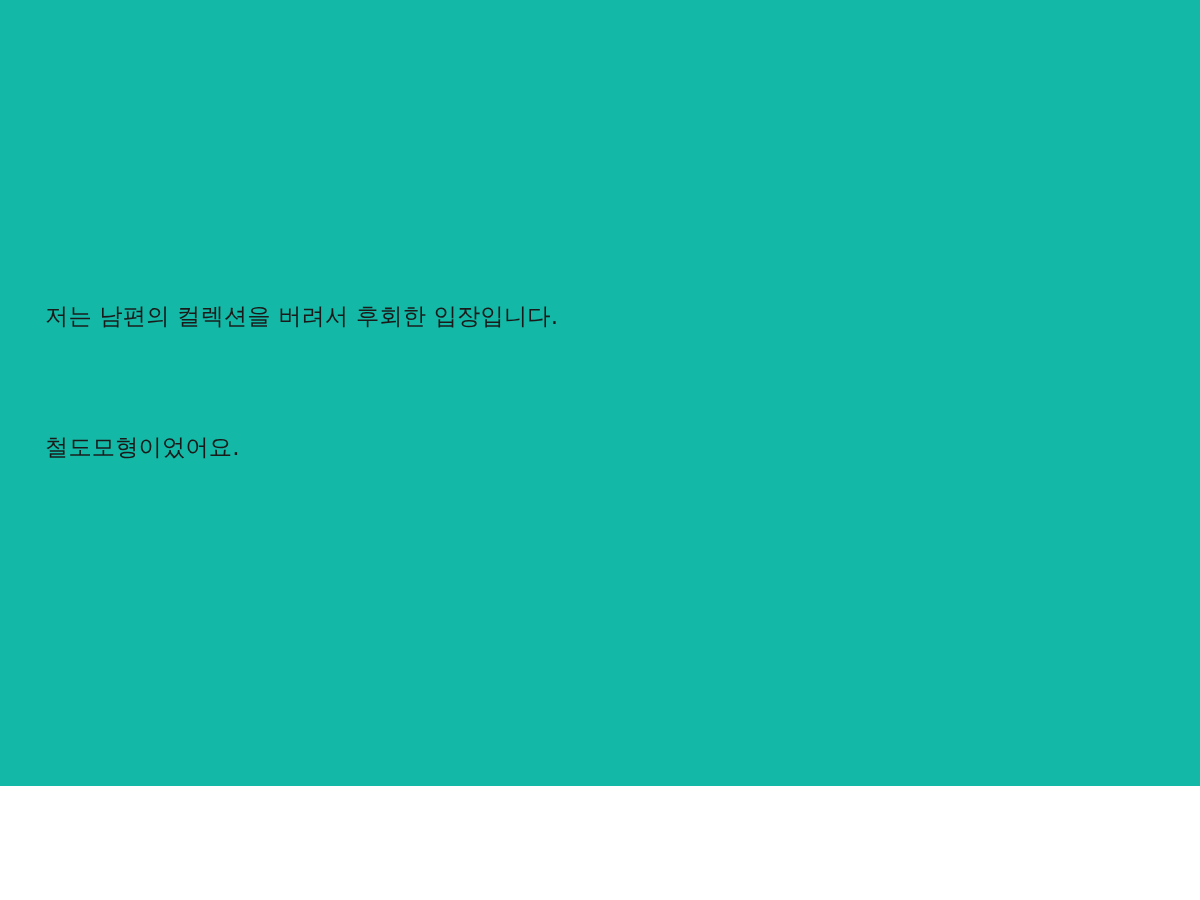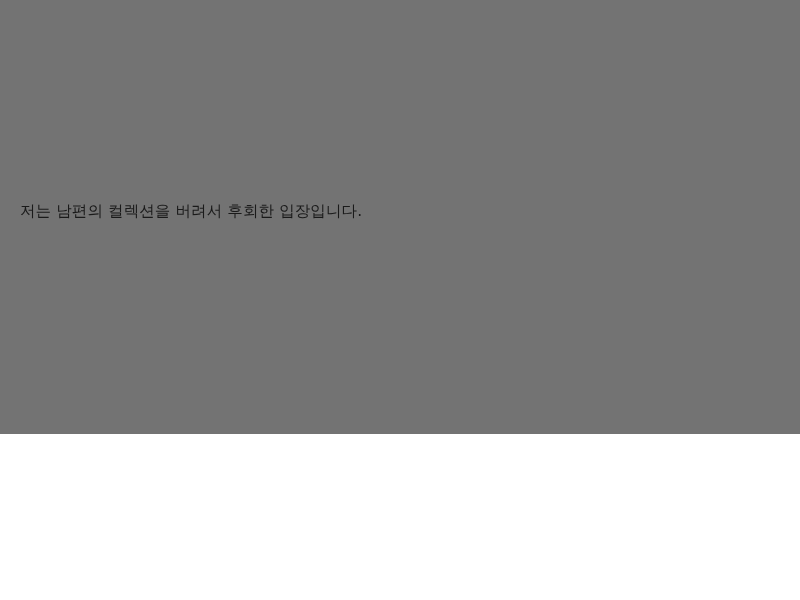--- a/index.html
+++ b/index.html
@@ -9,24 +9,24 @@
   }
   body {
     width: 800px;
     height: 600px;
     overflow: hidden;
     font-family: "DejaVu Sans", "Liberation Sans", sans-serif;
   }
   .page {
     position: relative;
     width: 800px;
-    height: 434px;
-    background: #737373;
+    height: 524px;
+    background: #14b8a6;
     box-sizing: border-box;
-    padding: 52px 30px 0 20px;
+    padding: 52px 30px 0 30px;
   }
   .doc {
     color: #1a1a1a;
     font-size: 15.5px;
     line-height: 29px;
     letter-spacing: 0.1px;
     white-space: pre-wrap;
     word-break: keep-all;
   }
   .para {
@@ -41,20 +41,21 @@
   }
 </style>
 </head>
 <body>
 
 <div class="page">
   <div class="doc">
 
     <p class="para">
       <span class="line">저는 남편의 컬렉션을 버려서 후회한 입장입니다.</span>
+      <span class="line">철도모형이었어요.</span>
     </p>
 
     <div class="spacer"></div>
 
     <p class="para">
       
       
       
       
     </p>

